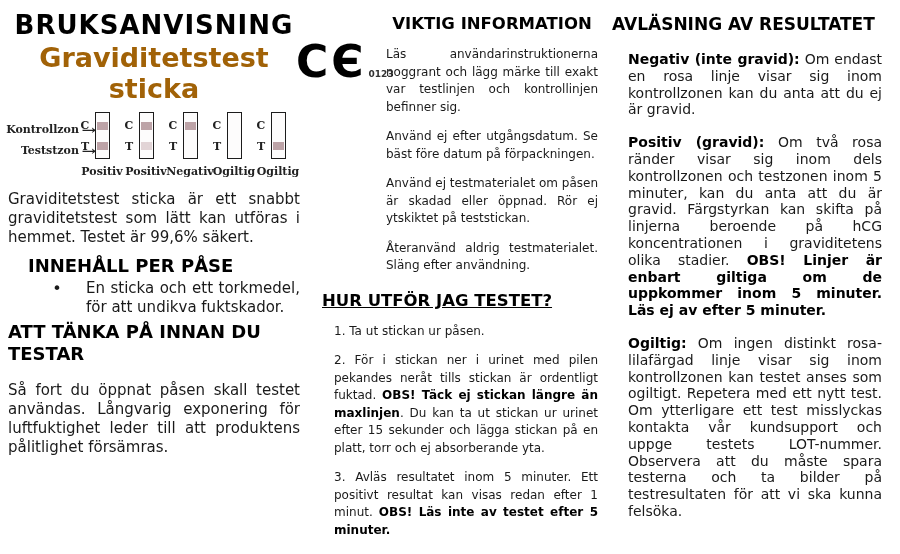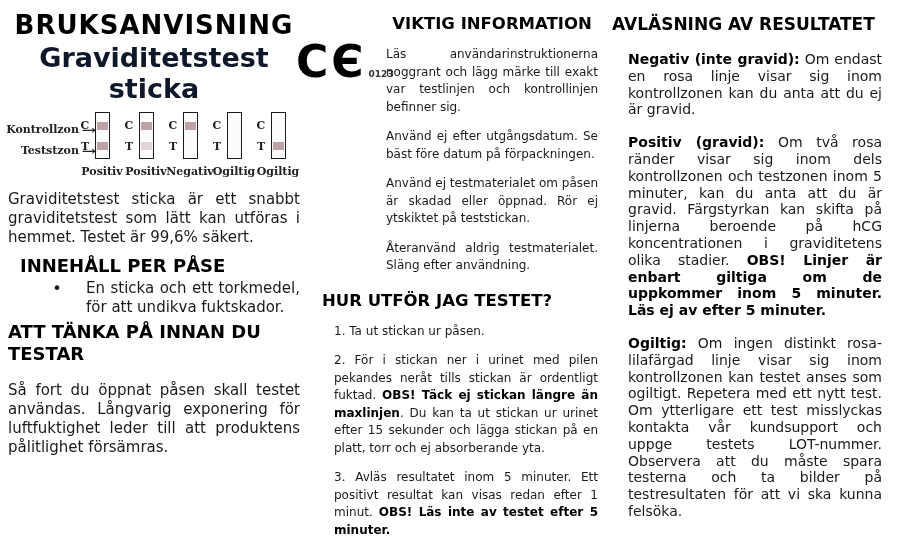--- a/index.html
+++ b/index.html
@@ -17,30 +17,30 @@
   .col-mid   { position: absolute; left: 308px; top: 0;  width: 302px; }
   .col-right { position: absolute; left: 612px; top: 6px; width: 286px; }
 
   
   .main-title {
     margin: 10px 0 2px; text-align: center;
     font-size: 26px; font-weight: bold; letter-spacing: 1px; color: #000;
   }
   .sub-title {
     margin: 0 0 8px; text-align: center;
-    font-size: 27px; font-weight: bold; color: #0f172a;
+    font-size: 27px; font-weight: bold; color: #a16207;
   }
   .body-text {
     font-size: 15px; line-height: 19px; text-align: justify; margin: 0;
   }
   .h-left {
     font-size: 18px; font-weight: bold; color: #000;
     margin: 4px 0 2px; line-height: 22px;
   }
-  .h-left.indent { margin-left: 12px; }
+  .h-left.indent { margin-left: 20px; }
   .bullet-row { display: flex; margin: 0; }
   .bullet-row .dot { width: 14px; text-align: center; flex: none; }
   .left-bullet .dot { margin-left: 42px; margin-right: 22px; }
   .bullet-row .btext { flex: 1; font-size: 15px; line-height: 19px; text-align: justify; }
   .gap-14 { height: 14px; }
 
   
   .diagram { position: relative; height: 72px; margin-top: 2px; }
   .zone-row {
     position: absolute; left: 0; width: 86px;
@@ -79,21 +79,21 @@
   .ce-number { font-size: 9px; margin-left: 2px; color: #333; text-align: center; }
 
   
   .viktig { margin-left: 66px; margin-top: 14px; }
   .h-mid {
     font-size: 16.5px; font-weight: bold; color: #000; margin: 0 0 8px; line-height: 20px;
   }
   .h-mid.center { text-align: center; }
   .mid-text { font-size: 12px; line-height: 17.5px; text-align: justify; margin: 12px; }
   .hur { margin-left: 14px; margin-top: 16px; }
-  .hur .h-mid { margin-bottom: 4px; }
+  .hur .h-mid { margin-bottom: 4px; text-decoration: underline; }
   .forvaring { margin-top: 24px; }
 
   
   .h-right { font-size: 17px; font-weight: bold; color: #000; margin: 8px 0 0; line-height: 21px; }
   .right-text { font-size: 14px; line-height: 16.8px; text-align: justify; margin: 16px; }
   b { color: #000; }
 </style>
 </head>
 <body>
 

